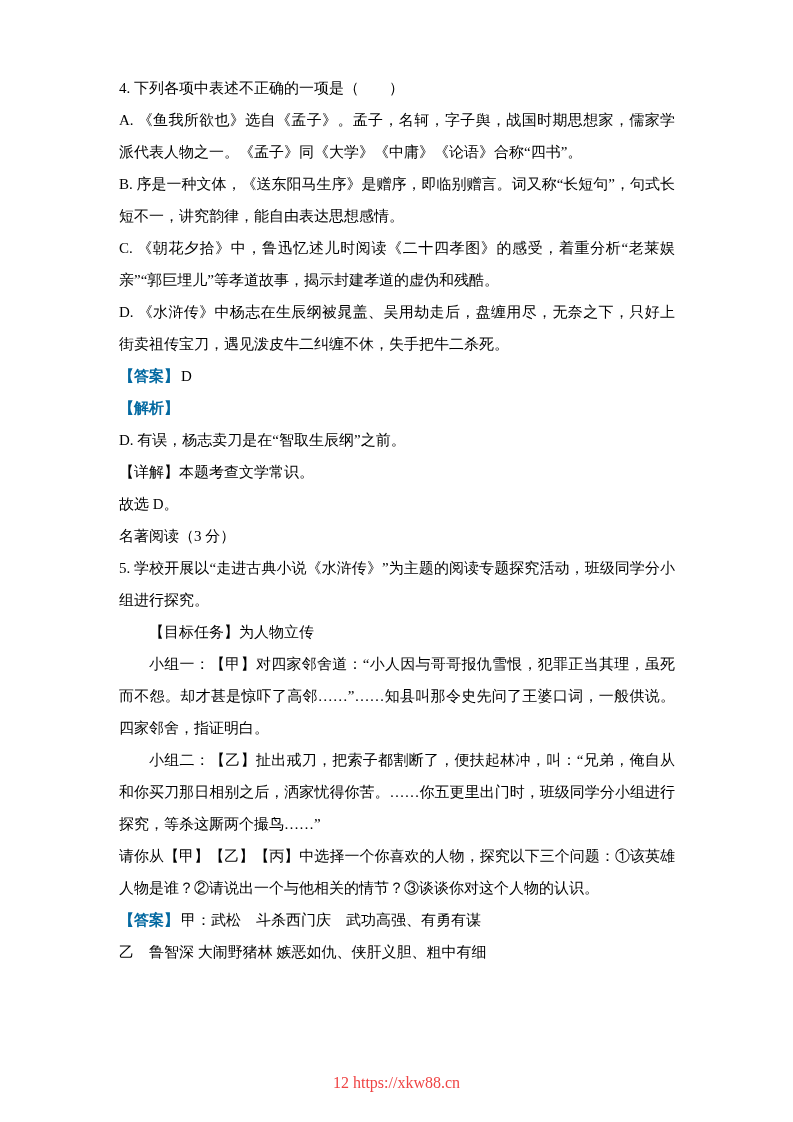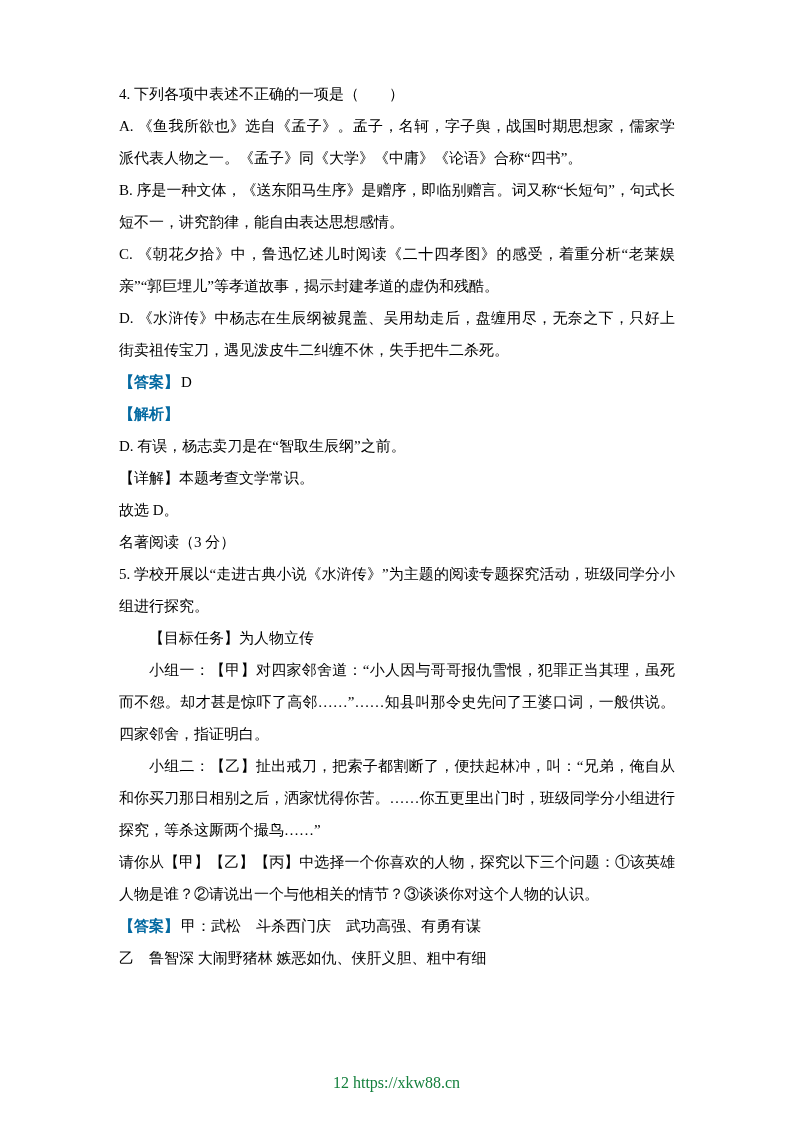--- a/index.html
+++ b/index.html
@@ -9,42 +9,42 @@
     height: 1122px;
     margin: 0 auto;
     background: #ffffff;
     position: relative;
     font-family: "Liberation Serif", "DejaVu Serif", serif;
     color: #000000;
     overflow: hidden;
   }
   .content {
     position: absolute;
-    top: 78px;
+    top: 72px;
     left: 119px;
     width: 556px;
   }
   .content p {
     font-size: 15px;
     line-height: 32px;
     text-align: justify;
     margin: 0;
     word-break: break-all;
   }
   .indent { text-indent: 2em; }
   .blue { color: #0369a1; font-weight: bold; }
   .label-gap { margin-right: 2px; }
   .footer {
     position: absolute;
     bottom: 30px;
     left: 0;
     width: 100%;
     text-align: center;
     font-size: 16px;
-    color: #15803d;
+    color: #ef4444;
     font-family: "Liberation Serif", "DejaVu Serif", serif;
   }
   .footer .num { margin-right: 4px; }
 </style>
 </head>
 <body>
 
 <div class="page">
   <div class="content">
 

